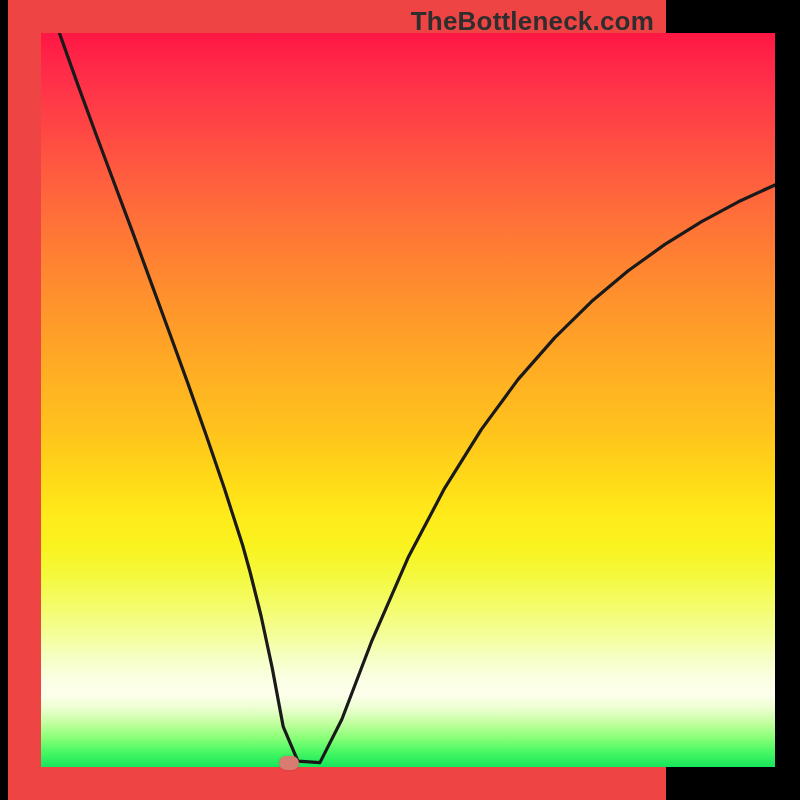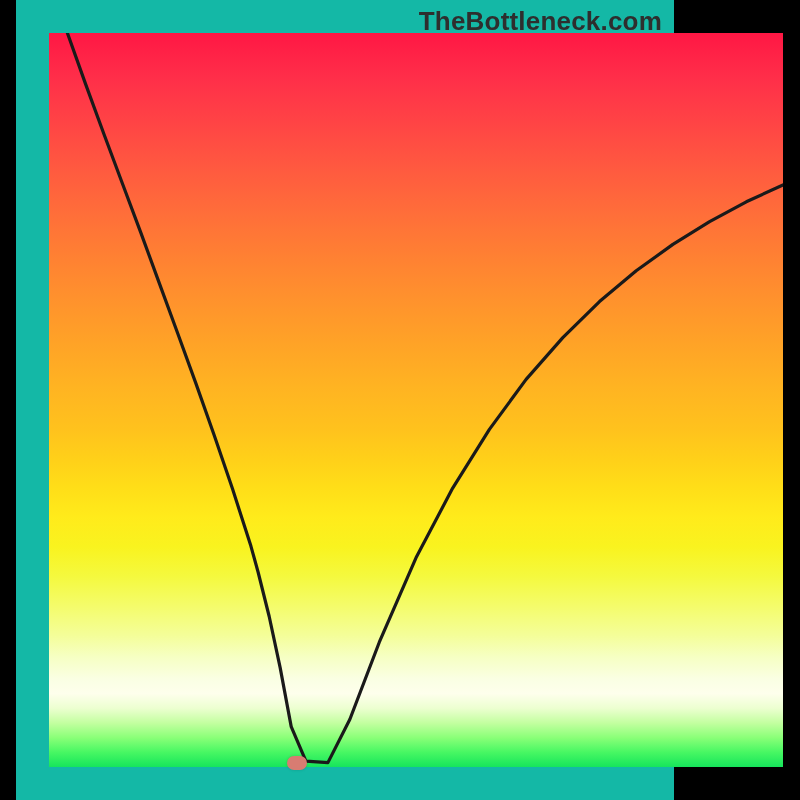--- a/index.html
+++ b/index.html
@@ -1,16 +1,16 @@
 <!DOCTYPE html>
 <html><head>
 <meta charset="utf-8">
 <style>
 html,body{margin:0;padding:0;width:800px;height:800px;overflow:hidden;background:#000;font-family:Arial,Helvetica,sans-serif}
-.frame{position:absolute;top:0;left:16px;width:658px;height:800px;background:#14b8a6}
+.frame{position:absolute;top:0;left:8px;width:658px;height:800px;background:#ef4444}
 .plot-area{position:absolute;top:33px;left:33px;width:734px;height:734px;background:linear-gradient(to bottom,
  #ff1744 0%,
  #ff2e49 6%,
  #ff4345 12%,
  #ff5840 18%,
  #ff6c3a 24%,
  #ff7f33 30%,
  #ff912d 36%,
  #ffa227 42%,
  #ffb322 48%,

